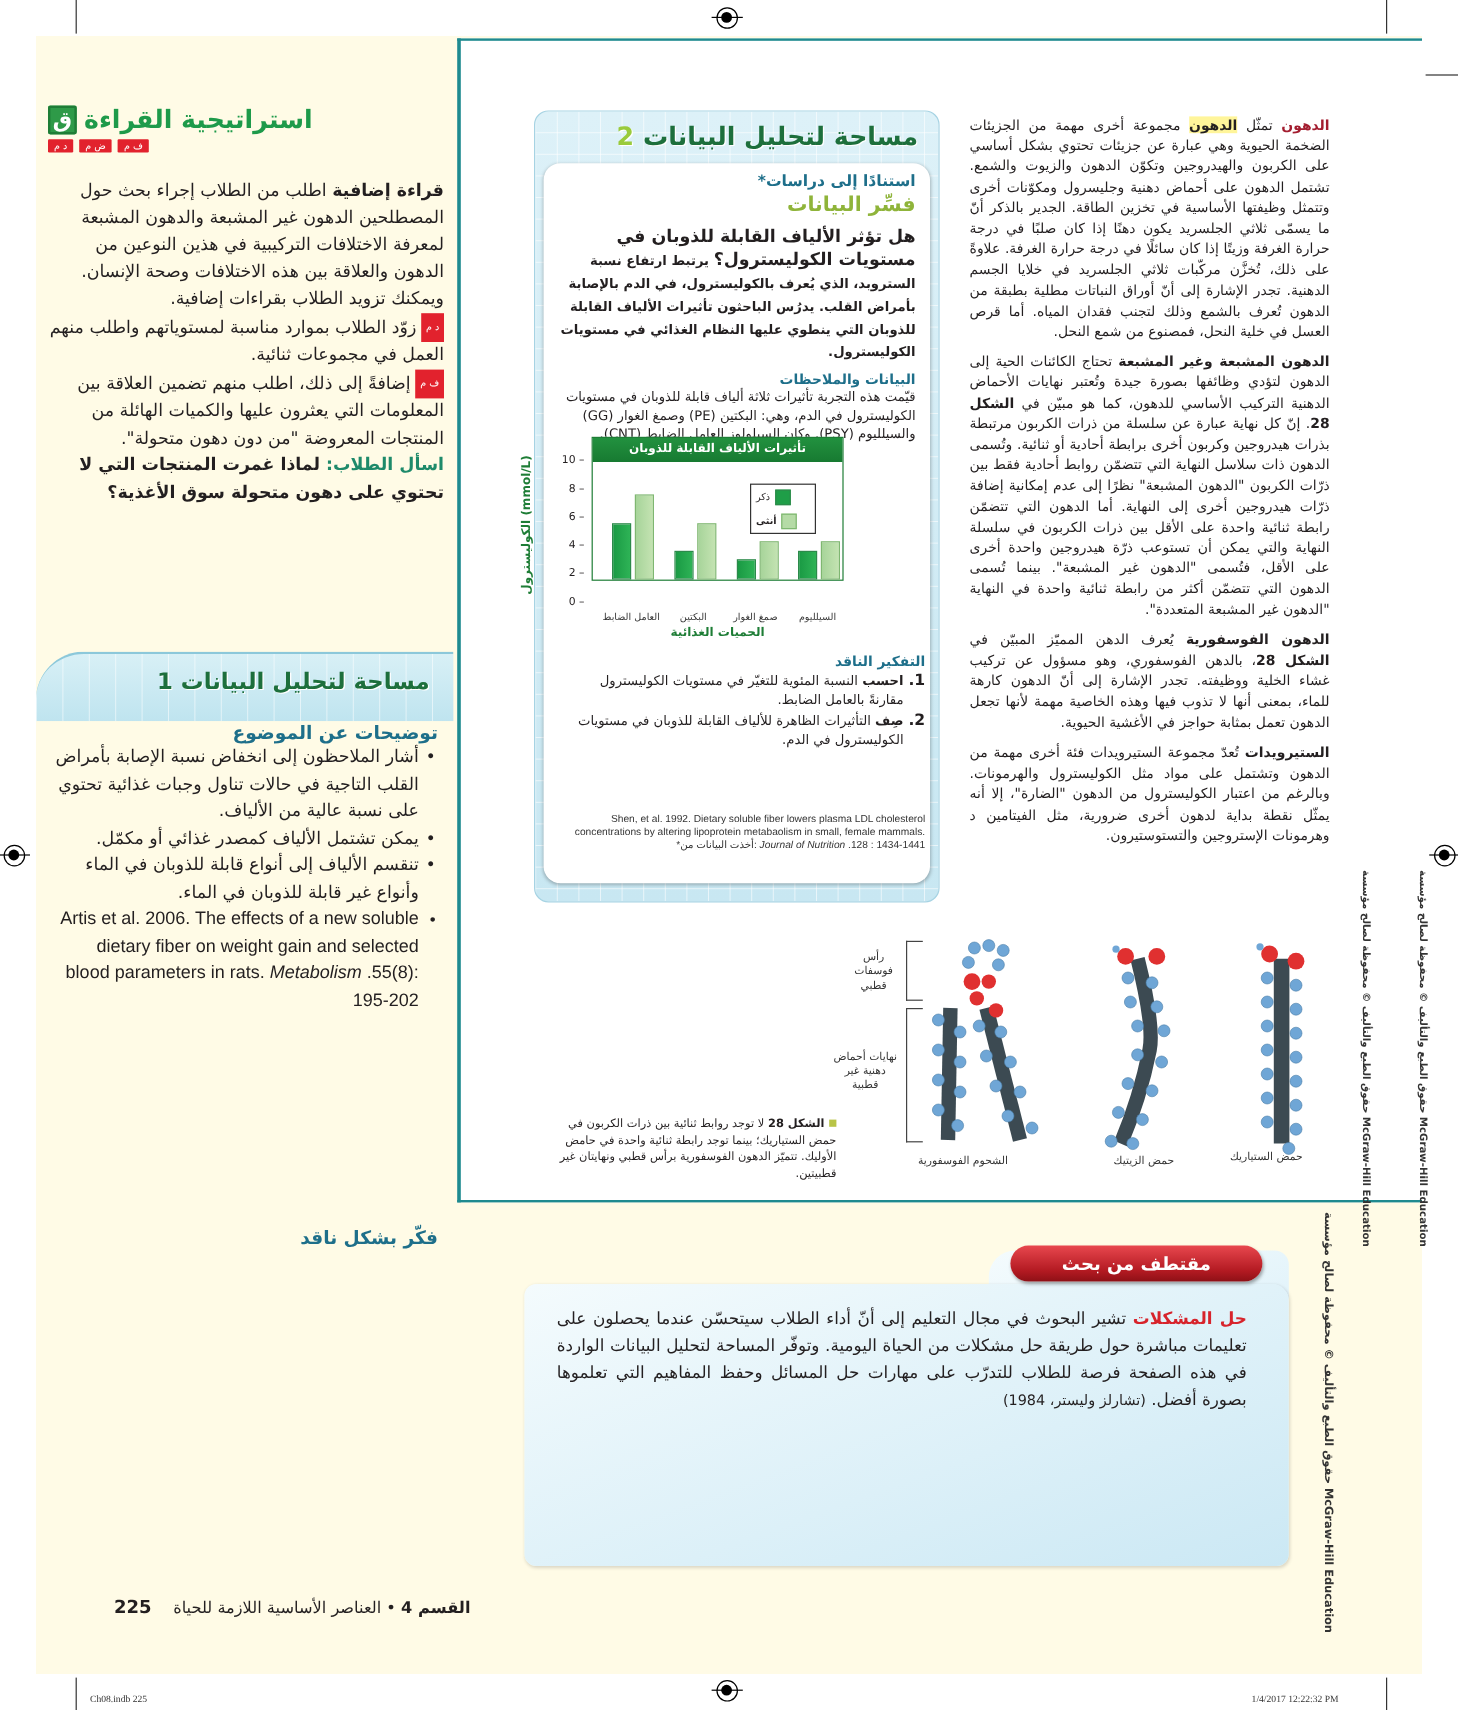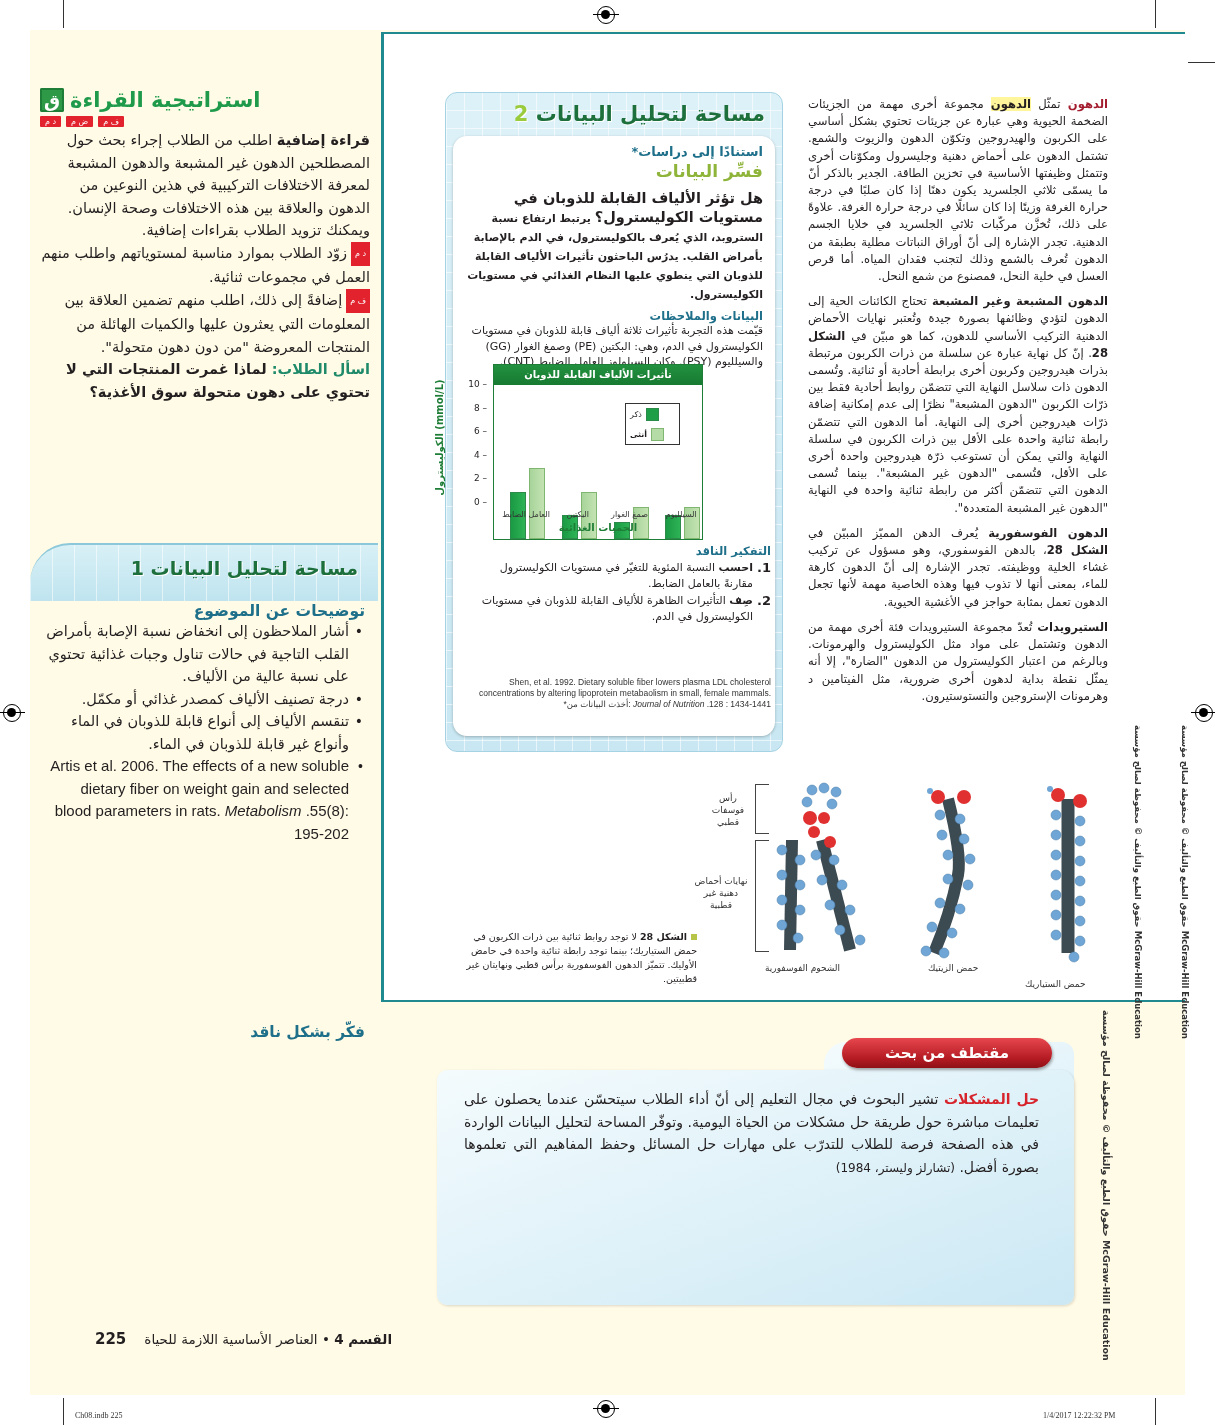--- a/index.html
+++ b/index.html
@@ -53,21 +53,21 @@
      background-image: linear-gradient(90deg, rgba(255,255,255,.6) 1px, transparent 1px), linear-gradient(0deg, rgba(255,255,255,.6) 1px, transparent 1px), linear-gradient(180deg,#ddf1f8,#c8e7f2); background-size: 18px 18px, 18px 18px, 100% 100%; }
   .lab2-title { position:absolute; right: 18px; top: 10px; font-size: 21px; font-weight: bold; color: #1d6f3c; text-shadow: 1px 1px 0 #fff; }
   .lab2-title .two { color: #9acb3c; }
   .lab2-card { position:absolute; left: 8px; top: 44px; width: 322px; height: 600px; background: #fff; border-radius: 14px; box-shadow: 0 1px 3px rgba(0,0,0,.25); padding: 8px 12px 0 10px; }
   .based { color: #1e6f8a; font-weight: bold; font-size: 13px; }
   .interp { color: #8fb43a; font-weight: bold; font-size: 17px; margin-top: 2px; }
   .q-head { font-size: 14.5px; font-weight: bold; line-height: 19px; margin-top: 8px; }
   .small-txt { font-size: 11px; line-height: 15.5px; }
   .sec-teal { color: #1e6f8a; font-weight: bold; font-size: 11.5px; margin-top: 6px; }
 
-  .chart { position: absolute; left: 48px; top: 272px; width: 210px; height: 176px; border: 1.5px solid #1e7d36; background: #fff; }
+  .chart { position: absolute; left: 48px; top: 272px; width: 210px; height: 120px; border: 1.5px solid #1e7d36; background: #fff; }
   .chart-title { height: 20px; background: linear-gradient(180deg,#22913f,#177a31); color: #fff; font-size: 10px; font-weight: bold; text-align: center; line-height: 20px; direction: rtl; }
   .plot { position: absolute; left: 0; top: 20px; right: 0; bottom: 0; }
   .bar { position: absolute; bottom: 0; width: 16px; border: 1px solid #2c8a4a; }
   .bar.m { background: linear-gradient(90deg,#1a9a44,#2eb356); }
   .bar.f { background: linear-gradient(90deg,#a7d49a,#c4e3b2); border-color: #7fb771; }
   .legend { position: absolute; right: 22px; top: 18px; width: 55px; height: 42px; border: 1px solid #333; background: #fff; font-size: 8px; }
   .leg-row { display: flex; flex-direction: row-reverse; justify-content: flex-end; align-items: center; gap: 4px; height: 20px; padding-left: 4px; }
   .leg-sw { width: 13px; height: 13px; border: 1px solid #2c8a4a; }
   .yaxis { position: absolute; left: 12px; top: 290px; width: 30px; height: 124px; }
   .ytick { position: absolute; right: 0; font-size: 9px; transform: translateY(-50%); }
@@ -134,35 +134,35 @@
 <div class="left-col rtl">
   <div class="strat-head">
     <span class="q-icon">ق</span>
     <span class="strat-title">استراتيجية القراءة</span>
   </div>
   <div class="tags">
     <span class="tag">د م</span>
     <span class="tag">ض م</span>
     <span class="tag">ف م</span>
   </div>
-  <p class="body-txt" style="margin-top:2px;"><span class="b">قراءة إضافية</span><span> اطلب من الطلاب إجراء بحث حول المصطلحين الدهون غير المشبعة والدهون المشبعة لمعرفة الاختلافات التركيبية في هذين النوعين من الدهون والعلاقة بين هذه الاختلافات وصحة الإنسان. ويمكنك تزويد الطلاب بقراءات إضافية.</span></p>
+  <p class="body-txt" style="margin-top:21px;"><span class="b">قراءة إضافية</span><span> اطلب من الطلاب إجراء بحث حول المصطلحين الدهون غير المشبعة والدهون المشبعة لمعرفة الاختلافات التركيبية في هذين النوعين من الدهون والعلاقة بين هذه الاختلافات وصحة الإنسان. ويمكنك تزويد الطلاب بقراءات إضافية.</span></p>
   <p class="body-txt"><span class="tag-inline">د م</span><span>زوّد الطلاب بموارد مناسبة لمستوياتهم واطلب منهم العمل في مجموعات ثنائية.</span></p>
   <p class="body-txt"><span class="tag-inline">ف م</span><span>إضافةً إلى ذلك، اطلب منهم تضمين العلاقة بين المعلومات التي يعثرون عليها والكميات الهائلة من المنتجات المعروضة "من دون دهون متحولة".</span></p>
   <p class="body-txt b"><span class="teal-b">اسأل الطلاب:</span><span> لماذا غمرت المنتجات التي لا تحتوي على دهون متحولة سوق الأغذية؟</span></p>
 </div>
 
 <div class="lab1-head">
   <div class="lab1-grid"></div>
   <div class="lab1-title rtl">مساحة لتحليل البيانات 1</div>
 </div>
 <div class="left-col2 rtl">
   <div class="sub-teal">توضيحات عن الموضوع</div>
   <ul class="bul">
     <li>أشار الملاحظون إلى انخفاض نسبة الإصابة بأمراض القلب التاجية في حالات تناول وجبات غذائية تحتوي على نسبة عالية من الألياف.</li>
-    <li>درجة تصنيف الألياف كمصدر غذائي أو مكمّل.</li>
+    <li>يمكن تشتمل الألياف كمصدر غذائي أو مكمّل.</li>
     <li>تنقسم الألياف إلى أنواع قابلة للذوبان في الماء وأنواع غير قابلة للذوبان في الماء.</li>
     <li class="en"><span>Artis et al. 2006. The effects of a new soluble dietary fiber on weight gain and selected blood parameters in rats. </span><i>Metabolism</i><span> .55(8): 195-202</span></li>
   </ul>
 </div>
 
 <div class="think rtl">
   <div class="think-title">فكّر بشكل ناقد</div>
 </div>
 
 <div class="lab2">
@@ -318,21 +318,21 @@
         <circle cx="16" cy="130" r="5"></circle>
         <circle cx="40" cy="136" r="5"></circle>
         <circle cx="16" cy="150" r="5"></circle>
         <circle cx="40" cy="156" r="5"></circle>
         <circle cx="34" cy="172" r="5"></circle>
     </g>
     <circle cx="18" cy="10" r="7" fill="#e03030"></circle>
       <circle cx="40" cy="16" r="7" fill="#e03030"></circle>
       <circle cx="10" cy="4" r="3" fill="#6fa6d6"></circle>
   </svg>
-  <div class="mol-lbl" style="left:575px;top:209px;">حمض الستياريك</div>
+  <div class="mol-lbl" style="left:575px;top:190px;">حمض الستياريك</div>
 
   <div class="fig-cap"><span class="sq"></span><b>الشكل 28</b><span> لا توجد روابط ثنائية بين ذرات الكربون في حمض الستياريك؛ بينما توجد رابطة ثنائية واحدة في حامض الأوليك. تتميّز الدهون الفوسفورية برأس قطبي ونهايتان غير قطبيتين.</span></div>
 </div>
 
 <div class="research">
   <div class="research-tab"></div>
   <div class="research-bg"></div>
   <div class="research-pill">مقتطف من بحث</div>
   <p class="research-txt"><span class="lead">حل المشكلات</span><span> تشير البحوث في مجال التعليم  إلى أنّ أداء الطلاب سيتحسّن عندما يحصلون على تعليمات مباشرة حول طريقة حل مشكلات من الحياة اليومية. وتوفّر المساحة لتحليل البيانات الواردة في هذه الصفحة فرصة للطلاب للتدرّب على مهارات حل المسائل وحفظ المفاهيم التي تعلموها بصورة أفضل. </span><span class="cite">(تشارلز وليستر، 1984)</span></p>
 </div>

